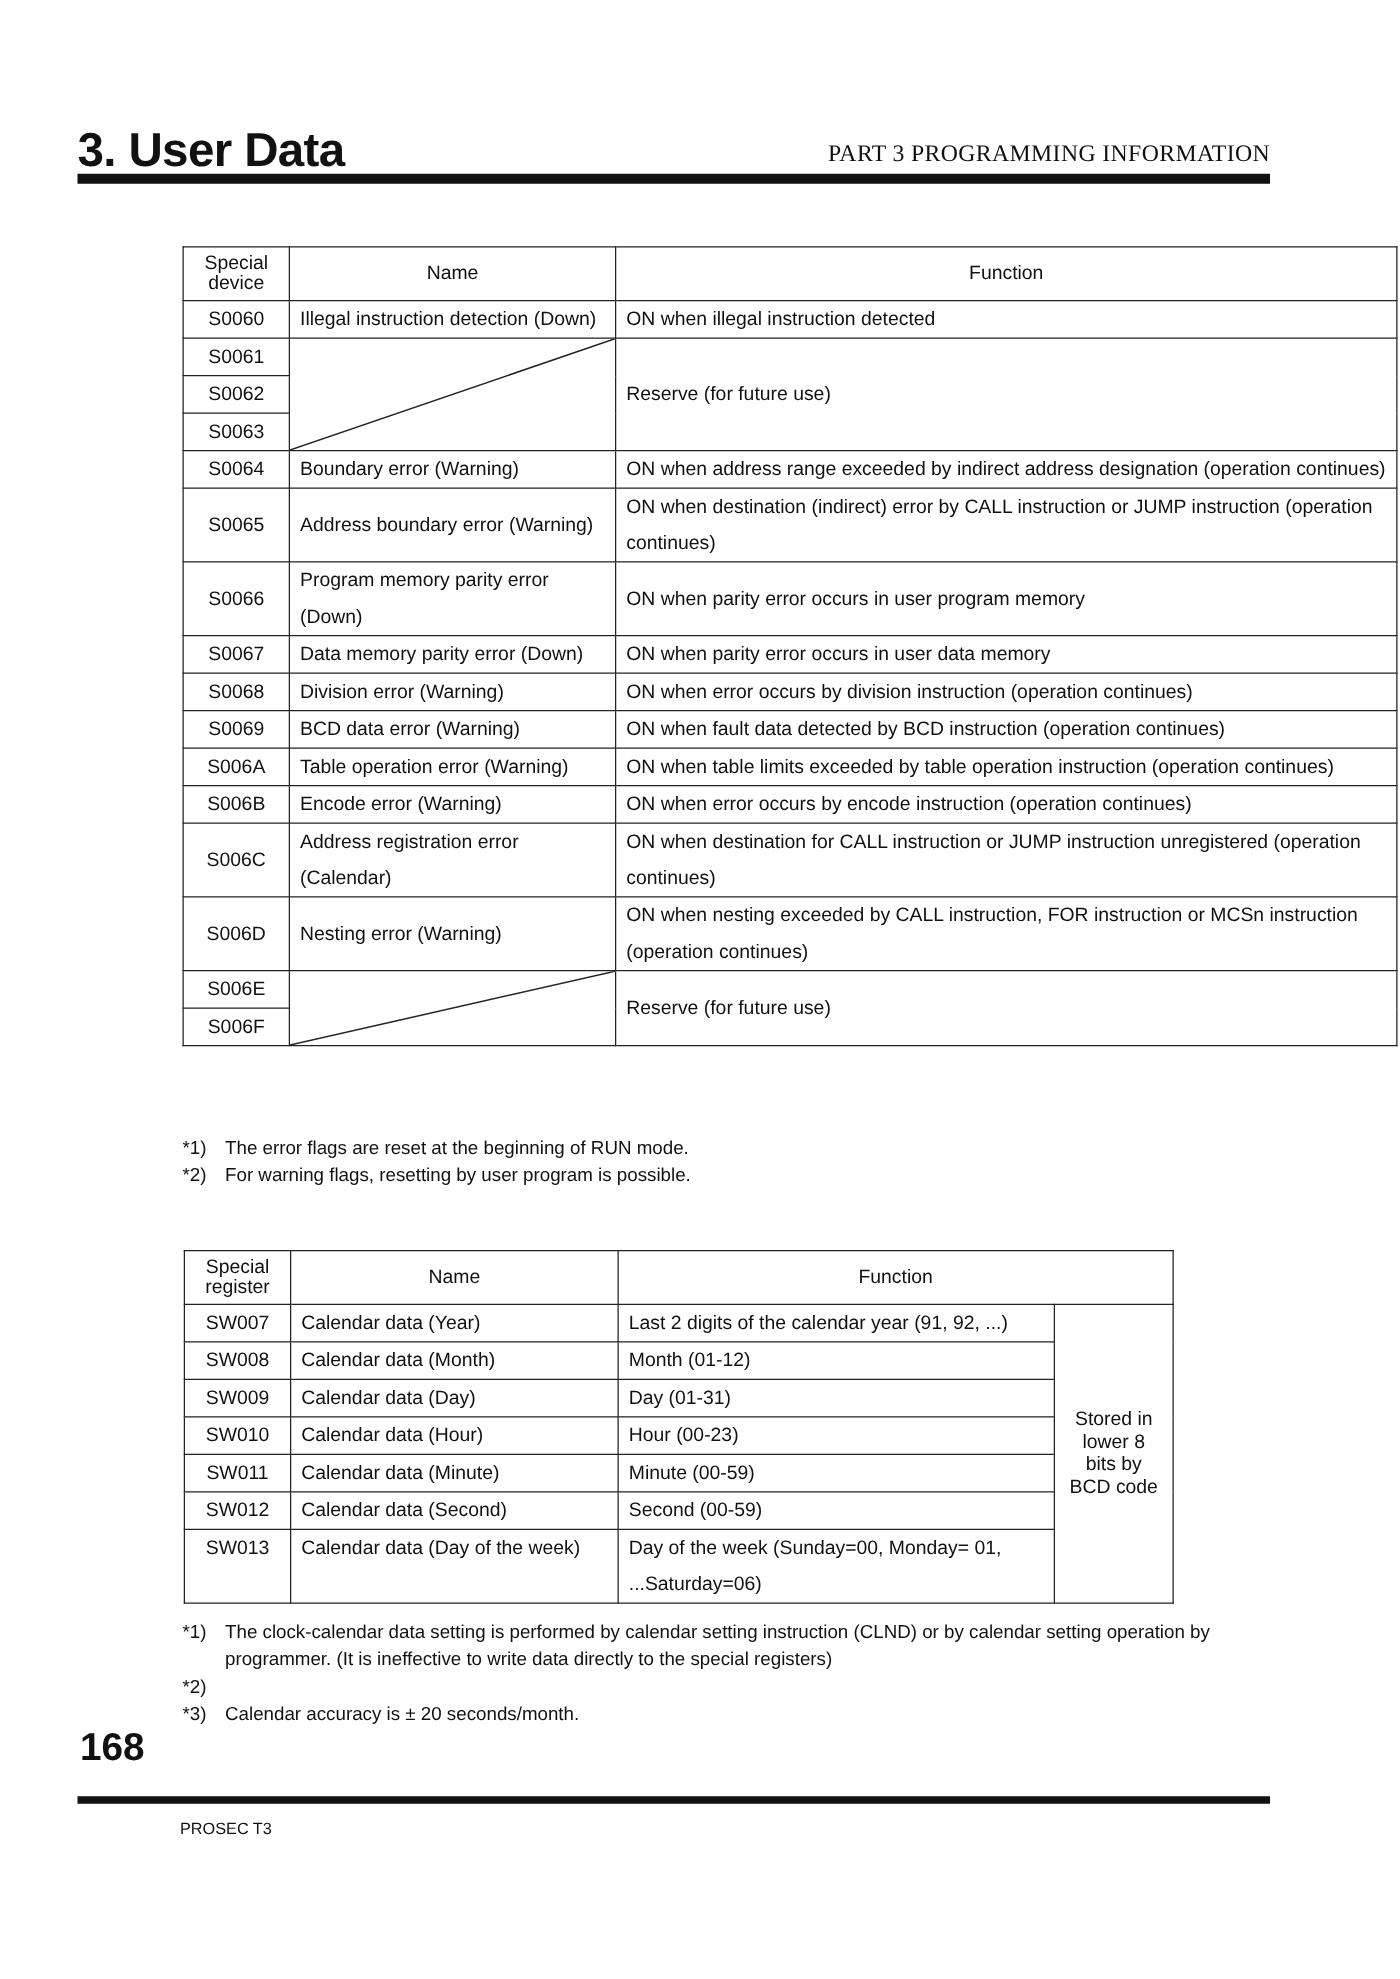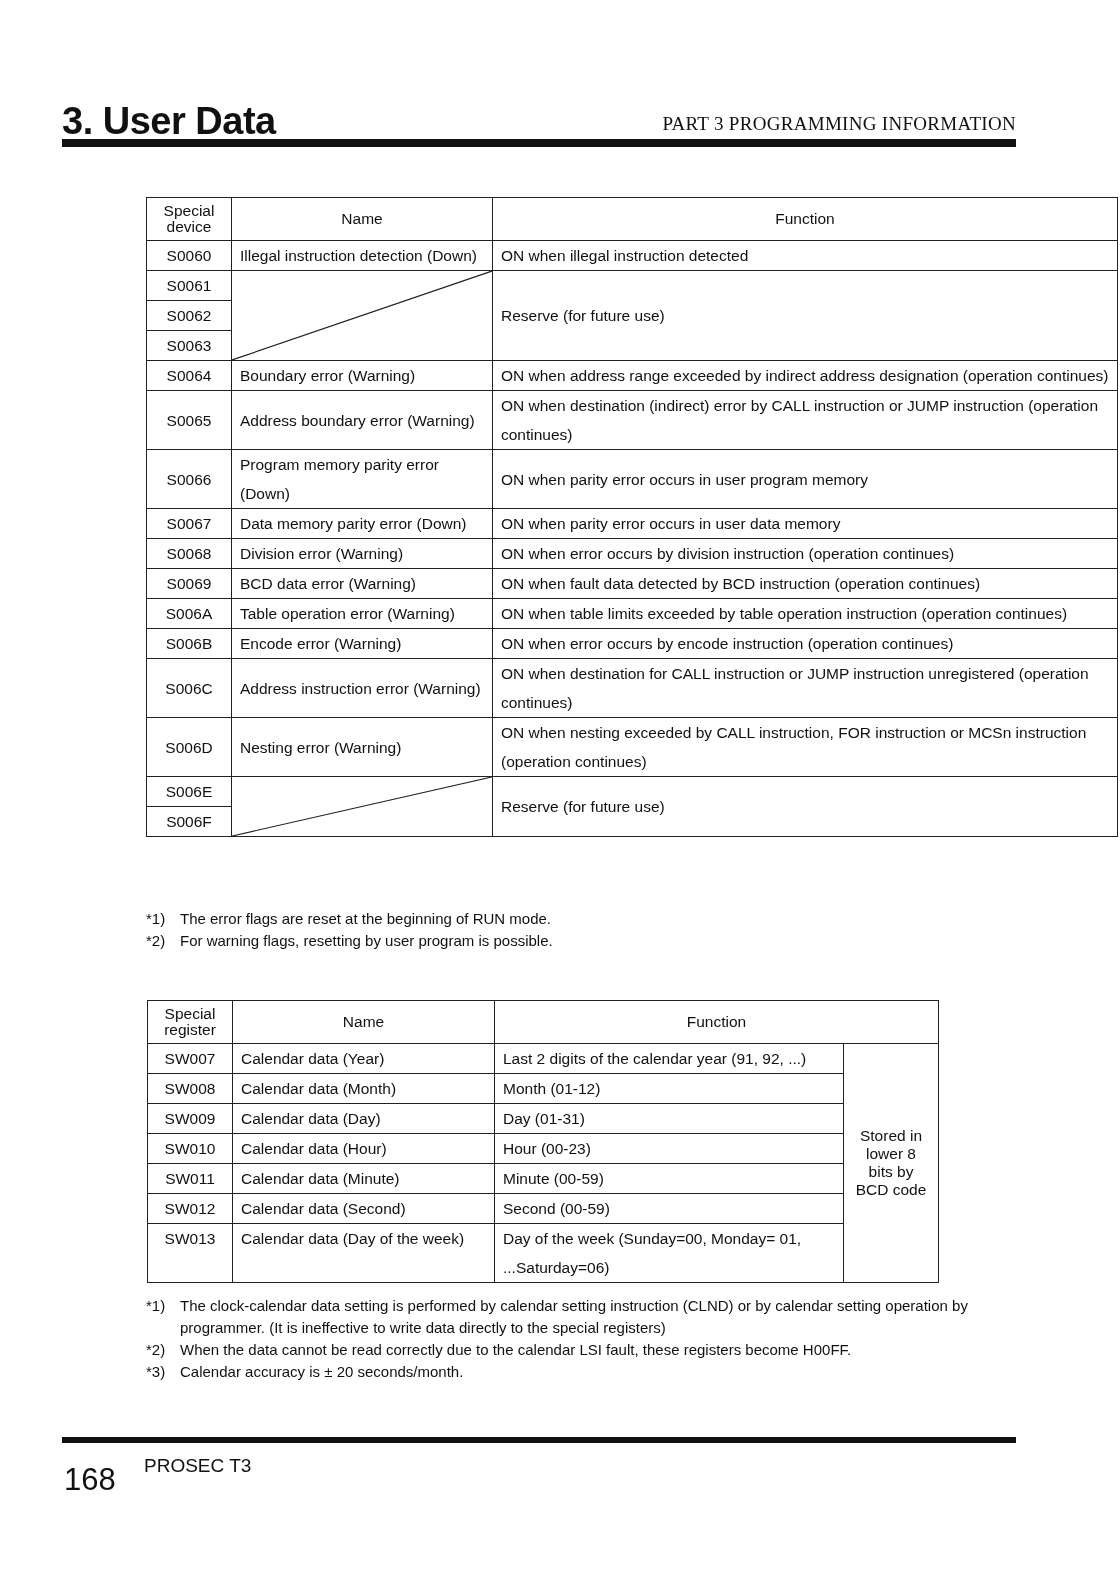--- a/index.html
+++ b/index.html
@@ -39,24 +39,24 @@
     position: absolute; left: 146px; font-size: 15px; line-height: 22px;
   }
   .notes .note { display: flex; }
   .notes .mk { width: 34px; flex: none; }
   .notes1 { top: 908px; }
   .notes2 { top: 1295px; width: 860px; }
   .footer-rule {
     position: absolute; left: 62px; top: 1437px; width: 954px; height: 6px; background: #111;
   }
   .page-num {
-    position: absolute; left: 64px; top: 1462px; font-size: 31px; font-weight: normal;
+    position: absolute; left: 64px; top: 1380px; font-size: 31px; font-weight: bold;
   }
   .doc-name {
-    position: absolute; left: 144px; top: 1455px; font-size: 19px;
+    position: absolute; left: 144px; top: 1455px; font-size: 13px;
   }
   .side { text-align: center; vertical-align: middle; line-height: 18px; border-left: 1.5px solid #222; }
 </style>
 </head>
 <body>
 
 <div class="header-title">3. User Data</div>
 <div class="header-part">PART 3  PROGRAMMING  INFORMATION</div>
 <div class="header-rule"></div>
 
@@ -122,21 +122,21 @@
     <td>Table operation error (Warning)</td>
     <td>ON when table limits exceeded by table operation instruction (operation continues)</td>
   </tr>
   <tr>
     <td class="dev">S006B</td>
     <td>Encode error (Warning)</td>
     <td>ON when error occurs by encode instruction (operation continues)</td>
   </tr>
   <tr>
     <td class="dev">S006C</td>
-    <td>Address instruction error (Warning)</td>
+    <td>Address registration error (Calendar)</td>
     <td>ON when destination for CALL instruction or JUMP instruction unregistered (operation continues)</td>
   </tr>
   <tr>
     <td class="dev">S006D</td>
     <td>Nesting error (Warning)</td>
     <td>ON when nesting exceeded by CALL instruction, FOR instruction or MCSn instruction (operation continues)</td>
   </tr>
   <tr>
     <td class="dev">S006E</td>
     <td class="diag" rowspan="2">
@@ -209,21 +209,20 @@
 </tbody>
   </table>
 
 <div class="notes notes2">
   <div class="note">
     <span class="mk">*1)</span>
     <span>The clock-calendar data setting is performed by calendar setting instruction (CLND) or by calendar setting operation by programmer.  (It is ineffective to write data directly to the special registers)</span>
   </div>
   <div class="note">
     <span class="mk">*2)</span>
-    <span>When the data cannot be read correctly due to the calendar LSI fault, these registers become H00FF.</span>
   </div>
   <div class="note">
     <span class="mk">*3)</span>
     <span>Calendar accuracy is ± 20 seconds/month.</span>
   </div>
 </div>
 
 <div class="footer-rule"></div>
 <div class="page-num">168</div>
 <div class="doc-name">PROSEC T3</div>

